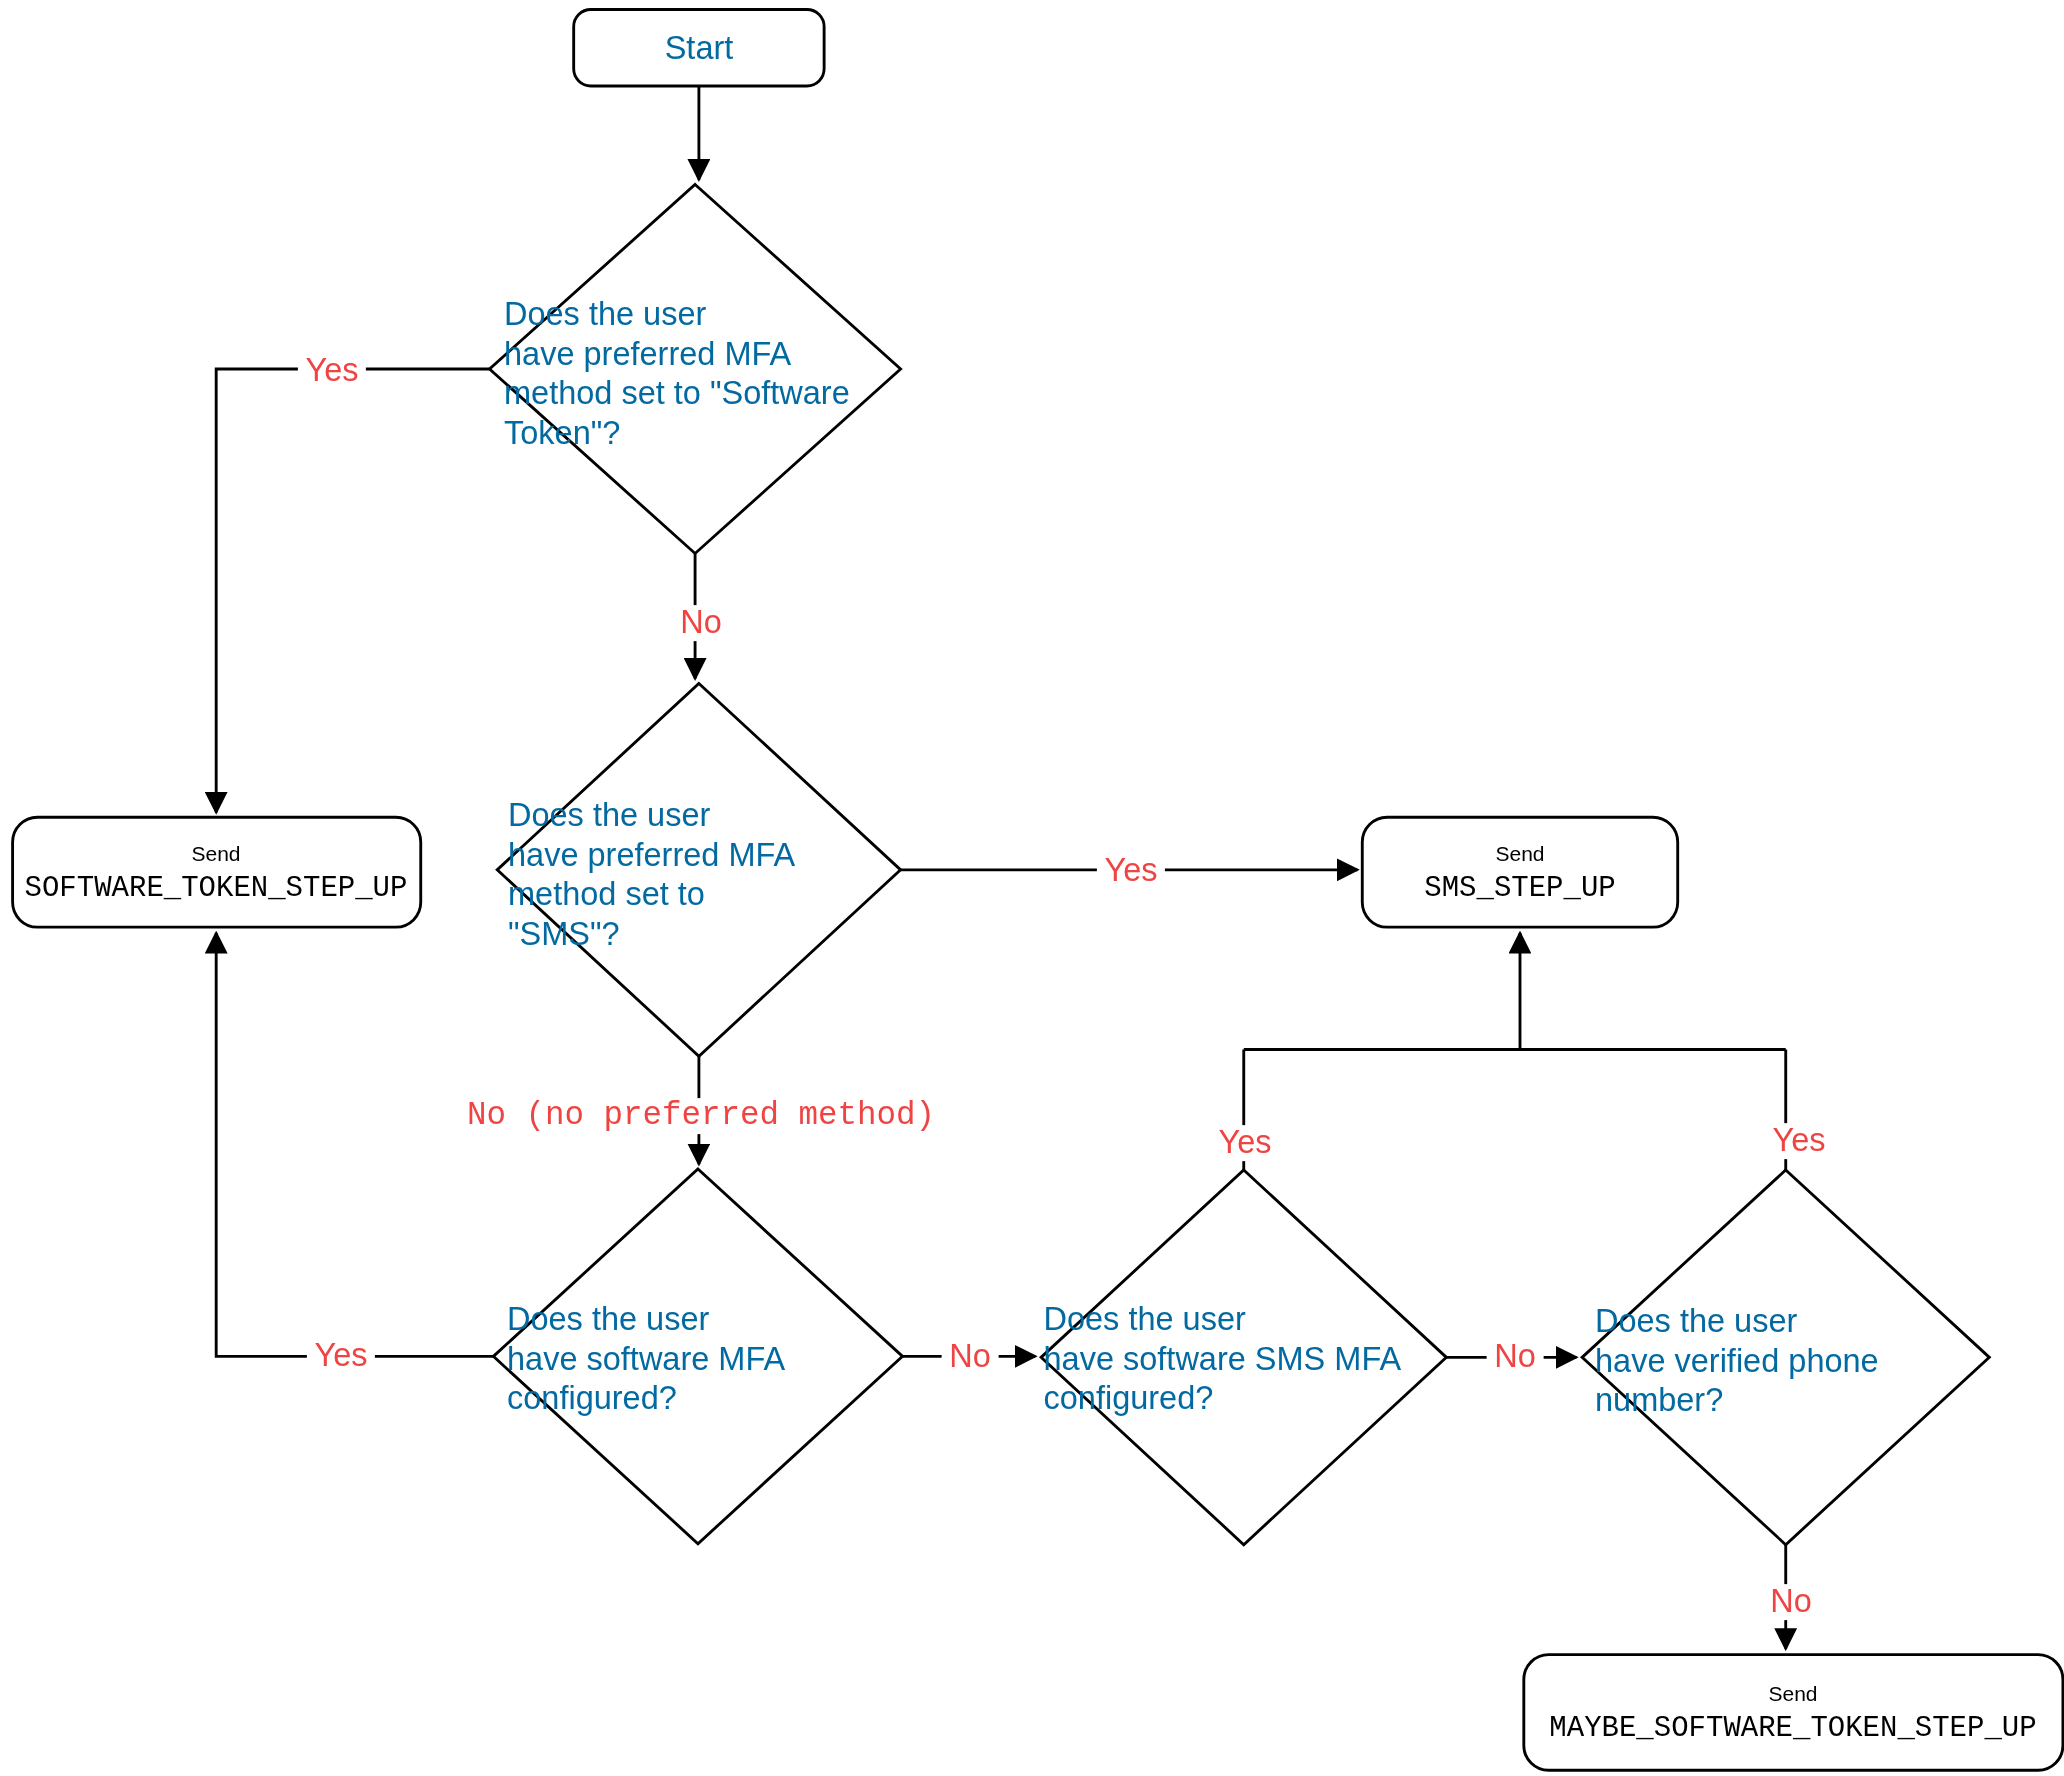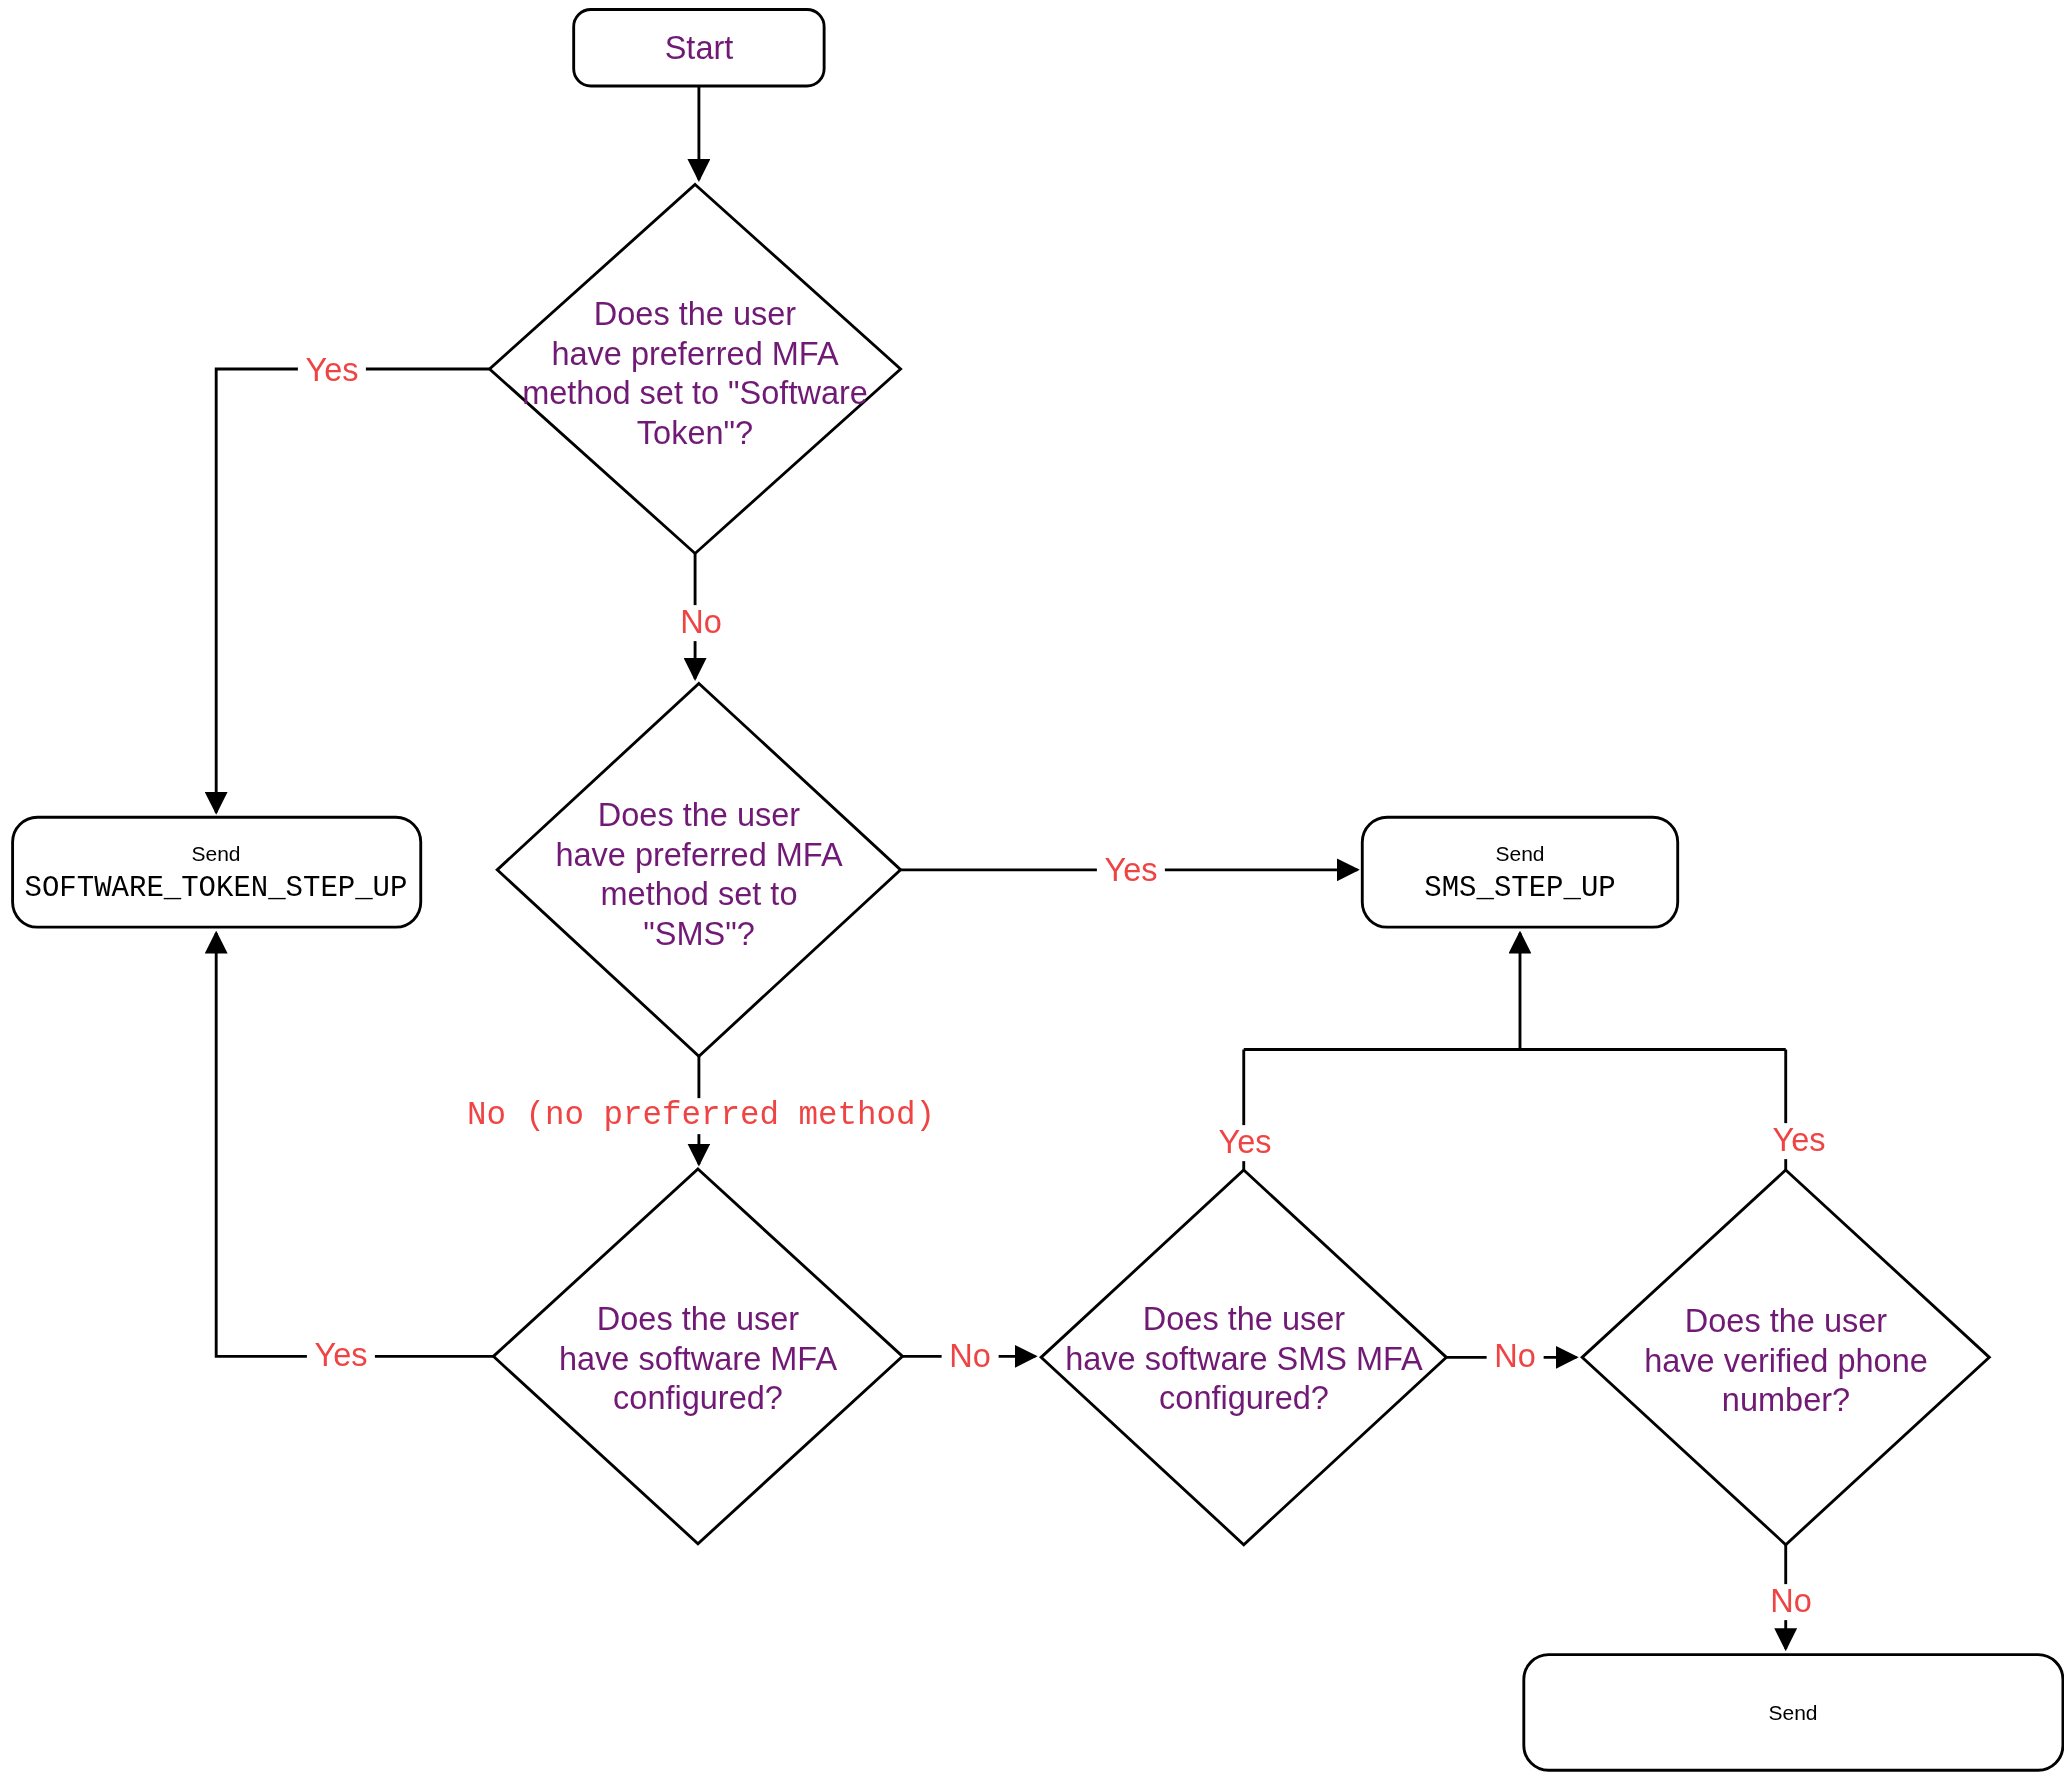--- a/index.html
+++ b/index.html
@@ -28,25 +28,25 @@
     stroke-linejoin: miter;
   }
   .shape {
     fill: #ffffff;
     stroke: #000000;
     stroke-width: 3;
   }
   .lbl {
     position: absolute;
     transform: translate(-50%, -50%);
-    text-align: center;
+    text-align: left;
     white-space: pre-line;
     font-size: 32.5px;
     line-height: 1.22;
-    color: #701a75;
+    color: #0369a1;
   }
   .edge-lbl {
     position: absolute;
     transform: translate(-50%, -50%);
     background: #ffffff;
     padding: 0 7.6px;
     font-size: 32.5px;
     line-height: 1.1;
     white-space: nowrap;
     color: #ef4444;
@@ -142,20 +142,21 @@
     <span class="code">SOFTWARE_TOKEN_STEP_UP</span>
   </div>
 
   <div class="action-box-label" style="left:1520px; top:873px;">
     <span class="action">Send</span>
     <span class="code">SMS_STEP_UP</span>
   </div>
 
   <div class="action-box-label" style="left:1793px; top:1713px;">
     <span class="action">Send</span>
+    <span class="code">MAYBE_SOFTWARE_TOKEN_STEP_UP</span>
   </div>
 
   <div class="edge-lbl" style="left:332px; top:371px;">Yes</div>
 
   <div class="edge-lbl" style="left:701px; top:623px;">No</div>
 
   <div class="edge-lbl" style="left:1131px; top:871px;">Yes</div>
 
   <div class="edge-lbl" style="left:701px; top:1116px;font-family:Liberation Mono, monospace;">No (no preferred method)</div>
 

